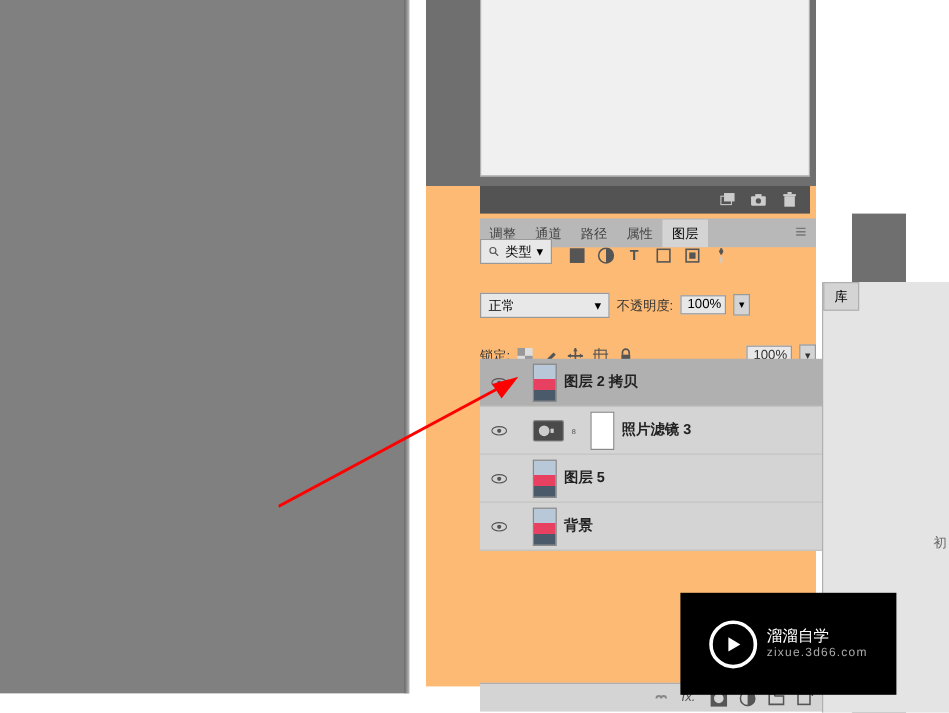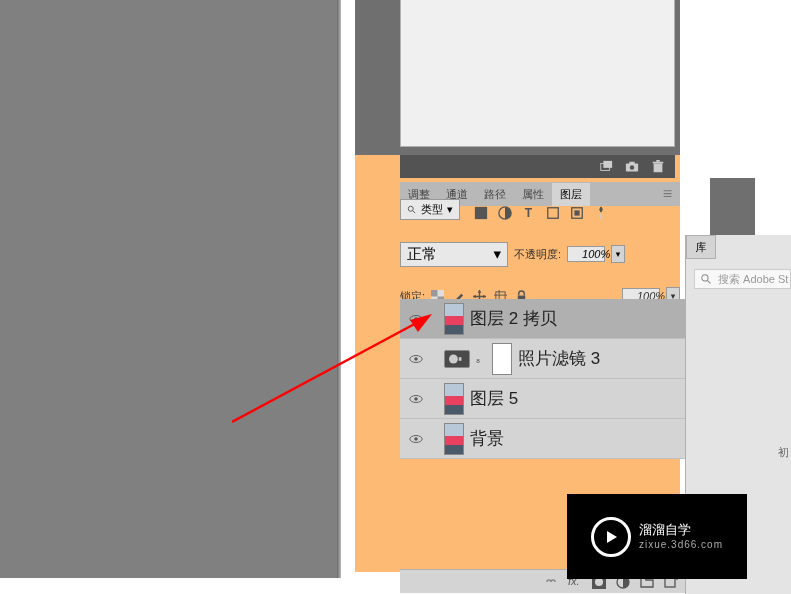--- a/index.html
+++ b/index.html
@@ -20,40 +20,40 @@
 .tab.active { background: #d4d4d4; color: #000; }
 .tab-menu { margin-left: auto; padding: 4px 8px; color: #777; }
 
 .filter-row { position: absolute; left: 45px; top: 198px; width: 280px; height: 22px; display: flex; align-items: flex-end; gap: 6px; }
 .type-select { display: flex; align-items: center; gap: 4px; background: #e8e8e8; border: 1px solid #999; padding: 2px 6px; font-size: 11px; }
 .type-select svg { width: 10px; height: 10px; fill: #555; }
 .filter-icons { display: flex; gap: 10px; margin-left: 8px; }
 .filter-icons svg, .filter-icons span.ico { width: 14px; height: 14px; display: inline-flex; align-items: center; justify-content: center; font-size: 12px; color: #555; fill: #555; }
 
 .blend-row { position: absolute; left: 45px; top: 242px; width: 280px; height: 24px; display: flex; align-items: center; gap: 6px; }
-.blend-select { background: #e8e8e8; border: 1px solid #999; padding: 2px 6px; font-size: 15px; width: 108px; display: flex; justify-content: space-between; align-items: center; }
+.blend-select { background: #e8e8e8; border: 1px solid #999; padding: 2px 6px; font-size: 11px; width: 108px; display: flex; justify-content: space-between; align-items: center; }
 .opacity-label { font-size: 11px; color: #333; }
-.opacity-box { background: #e8e8e8; border: 1px solid #999; padding: 1px 14px; font-size: 11px; width: 38px; text-align: left; font-style: italic; }
+.opacity-box { background: #e8e8e8; border: 1px solid #999; padding: 1px 3px; font-size: 11px; width: 38px; text-align: right; }
 .drop-btn { width: 14px; height: 18px; border: 1px solid #999; background: #d4d4d4; display: flex; align-items: center; justify-content: center; }
 
 .lock-row { position: absolute; left: 45px; top: 284px; width: 280px; height: 24px; display: flex; align-items: center; gap: 6px; font-size: 11px; color: #333; }
 .lock-row svg { width: 13px; height: 13px; fill: #555; }
 .lock-icons { display: flex; gap: 8px; align-items: center; }
 .fill-label { margin-left: auto; margin-top: 34px; }
 
 .layers-list { position: absolute; left: 45px; top: 299px; width: 312px; }
 .layer-item { height: 40px; display: flex; align-items: center; border-bottom: 1px solid #c0c0c0; background: #d4d4d4; padding-left: 8px; gap: 6px; position: relative; }
 .layer-item.selected { background: #b0b0b0; }
 .eye { width: 16px; display: flex; justify-content: center; }
 .eye svg { width: 14px; height: 10px; fill: #555; }
 .thumb { width: 20px; height: 32px; border: 1px solid #888; background: linear-gradient(180deg, #b8c8d8 0%, #b8c8d8 40%, #e84060 40%, #e84060 70%, #4a5a6a 70%); position: relative; }
 .thumb.mask { background: #fff; border: 1px solid #888; }
 .thumb.adj { background: #4a4a4a; width: 26px; height: 18px; border-radius: 2px; }
 .sfx { width: 10px; font-size: 10px; color: #555; }
-.layer-name { font-size: 17px; color: #222; }
+.layer-name { font-size: 12px; color: #222; font-weight: bold; }
 .lock-icon-sm { margin-left: auto; margin-right: 12px; }
 .lock-icon-sm svg { width: 11px; height: 11px; fill: #666; }
 
 .layer-footer { position: absolute; left: 45px; top: 569px; width: 312px; height: 24px; background: #d4d4d4; border-top: 1px solid #b0b0b0; display: flex; align-items: center; justify-content: flex-end; gap: 10px; padding-right: 10px; }
 .layer-footer svg, .layer-footer span.fx { width: 14px; height: 14px; fill: #555; color: #555; font-size: 11px; font-style: italic; }
 
 .lib-panel { position: absolute; left: 685px; top: 235px; width: 106px; height: 359px; background: #e4e4e4; border-left: 1px solid #b0b0b0; }
 .lib-tab { position: absolute; top: 0; left: 0; width: 30px; height: 24px; background: #d4d4d4; border: 1px solid #b0b0b0; font-size: 11px; display: flex; align-items: center; justify-content: center; }
 .lib-search { position: absolute; top: 34px; left: 8px; right: 0; height: 20px; background: #f8f8f8; border: 1px solid #ccc; display: flex; align-items: center; gap: 6px; padding-left: 6px; font-size: 11px; color: #999; }
 .lib-search svg { width: 11px; height: 11px; fill: #888; }
@@ -262,27 +262,20 @@
       </svg>
     <svg viewBox="0 0 14 14">
         <rect x="3" y="4" width="8" height="9" fill="none" stroke="#555" stroke-width="1.3"></rect>
         <rect x="2" y="2" width="10" height="2" fill="#555"></rect>
       </svg>
   </div>
 </div>
 
 <div class="lib-panel">
   <div class="lib-tab">库</div>
-  <div class="lib-search">
-    <svg viewBox="0 0 14 14">
-        <circle cx="5" cy="5" r="4" fill="none" stroke="#888" stroke-width="1.3"></circle>
-        <line x1="8" y1="8" x2="12" y2="12" stroke="#888" stroke-width="1.3"></line>
-      </svg>
-    <span>搜索 Adobe St</span>
-  </div>
   <div class="lib-text">初</div>
 </div>
 
 <svg class="arrow-annotation" viewBox="0 0 200 110">
   <line x1="0" y1="108" x2="190" y2="6" stroke="#ff0000" stroke-width="2.5"></line>
   <polygon points="200,0 178,6 186,18" fill="#ff0000"></polygon>
 </svg>
 
 <div class="watermark">
   <div class="logo">

